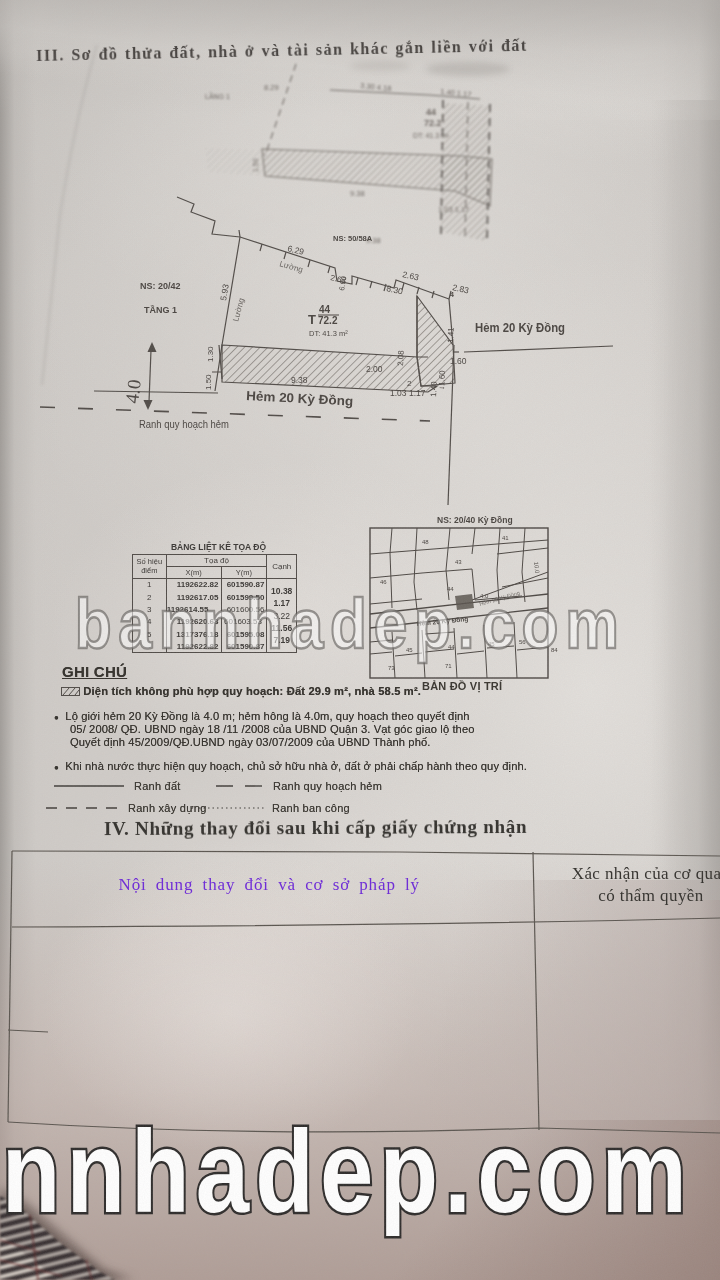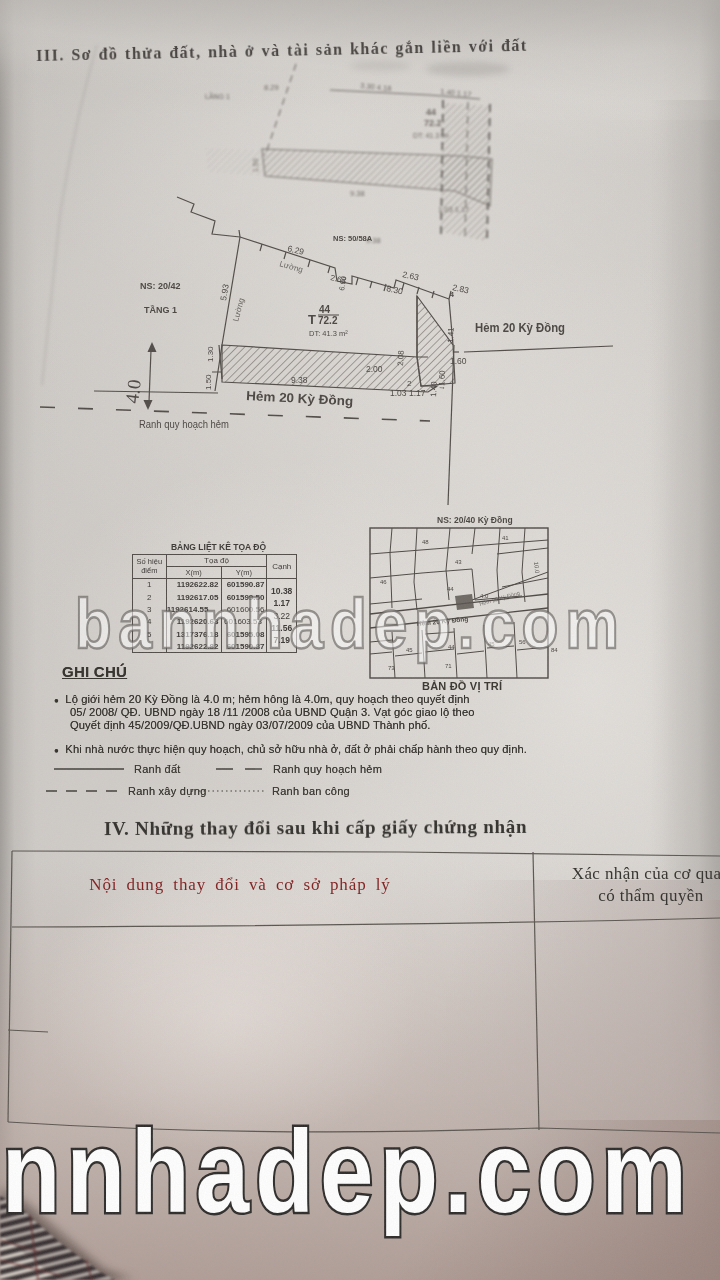--- a/index.html
+++ b/index.html
@@ -244,20 +244,29 @@
       <text x="26" y="158">73</text>
       <text x="83" y="156">71</text>
       <text x="189" y="140">84</text>
     </g>
     <text x="75" y="11" font-size="8.5" font-weight="bold" fill="#4a4541" font-family="Liberation Sans, sans-serif">NS: 20/40 Kỳ Đồng</text>
   </svg>
   <div class="abs" style="left:422px;top:680px;font-weight:bold;font-size:11px;letter-spacing:.2px;color:#38352f;filter:blur(.3px)">BẢN ĐỒ VỊ TRÍ</div>
 
   <div class="abs" style="left:44px;top:663px;width:620px;font-size:11.2px;letter-spacing:.25px;color:#33302b;filter:blur(.3px);text-shadow:0 0 .5px rgba(51,48,43,.8)">
     <div style="font-size:15px;font-weight:bold;text-decoration:underline;margin-left:18px">GHI CHÚ</div>
+    <div style="margin-top:5px;margin-left:17px;white-space:nowrap">
+      <svg width="19" height="9" style="vertical-align:-1px">
+          <rect x="0.5" y="0.5" width="18" height="8" fill="none" stroke="#504b47"></rect>
+          <line x1="2" y1="8" x2="8" y2="1" stroke="#504b47"></line>
+          <line x1="8" y1="8" x2="14" y2="1" stroke="#504b47"></line>
+          <line x1="14" y1="8" x2="18" y2="3" stroke="#504b47"></line>
+        </svg>
+      <b style="letter-spacing:.15px">Diện tích không phù hợp quy hoạch: Đất 29.9 m², nhà 58.5 m².</b>
+    </div>
     <div style="margin-top:13px;margin-left:10px;white-space:nowrap;letter-spacing:.1px"><span style="font-size:8px">●</span>&nbsp; Lộ giới hẻm 20 Kỳ Đồng là 4.0 m; hẻm hông là 4.0m, quy hoạch theo quyết định</div>
     <div style="margin-left:26px;margin-top:1px;white-space:nowrap;letter-spacing:.1px">05/ 2008/ QĐ. UBND ngày 18 /11 /2008 của UBND Quận 3. Vạt góc giao lộ theo</div>
     <div style="margin-left:26px;margin-top:1px;white-space:nowrap;letter-spacing:.1px">Quyết định 45/2009/QĐ.UBND ngày 03/07/2009 của UBND Thành phố.</div>
     <div style="margin-top:12px;margin-left:10px;white-space:nowrap;letter-spacing:.1px"><span style="font-size:8px">●</span>&nbsp; Khi nhà nước thực hiện quy hoạch, chủ sở hữu nhà ở, đất ở phải chấp hành theo quy định.</div>
     <div style="margin-top:5px">
       <svg width="560" height="42">
         <g stroke="#413e3a" stroke-width="1.4" fill="none">
           <line x1="10" y1="9" x2="80" y2="9"></line>
           <line x1="172" y1="9" x2="218" y2="9" stroke-dasharray="17 12"></line>
           <line x1="2" y1="31" x2="78" y2="31" stroke-dasharray="11 9"></line>
@@ -277,21 +286,21 @@
   <svg class="abs" width="720" height="330" viewBox="0 0 720 330" style="left:0;top:840px">
     <g stroke="#5a554f" stroke-width="1.2" fill="none">
       <path d="M12 11 L400 12 L720 16"></path>
       <path d="M12 11 L8 282"></path>
       <path d="M12 87 Q400 86 720 78"></path>
       <path d="M533 12 L539 290"></path>
       <path d="M8 282 Q260 298 539 288 L720 293"></path>
       <path d="M8 190 L48 192" stroke-width="1"></path>
     </g>
   </svg>
-  <div class="abs ser" style="left:60px;top:875px;width:360px;text-align:center;font-size:17px;color:#7f1d1d;letter-spacing:.9px;word-spacing:4px;white-space:nowrap">Nội dung thay đổi và cơ sở pháp lý</div>
+  <div class="abs ser" style="left:60px;top:875px;width:360px;text-align:right;font-size:17px;color:#6d28d9;letter-spacing:.9px;word-spacing:4px;white-space:nowrap">Nội dung thay đổi và cơ sở pháp lý</div>
   <div class="abs ser" style="left:533px;top:863px;width:236px;text-align:center;font-size:17px;color:#32302c;line-height:1.28;letter-spacing:.4px">Xác nhận của cơ quan<br>có thẩm quyền</div>
 
   <svg class="abs" width="640" height="100" viewBox="0 0 640 100" style="left:73px;top:578px">
     <g transform="scale(0.85 1)">
       <text x="2" y="70" font-family="Liberation Sans, sans-serif" font-size="71" font-weight="bold" fill="rgba(255,255,255,0.55)" stroke="rgba(92,88,85,0.62)" stroke-width="2.4" letter-spacing="8">bannhadep.com</text>
     </g>
   </svg>
 
   <svg class="abs" width="320" height="140" viewBox="0 0 320 140" style="left:0;top:1140px">
     <defs>

